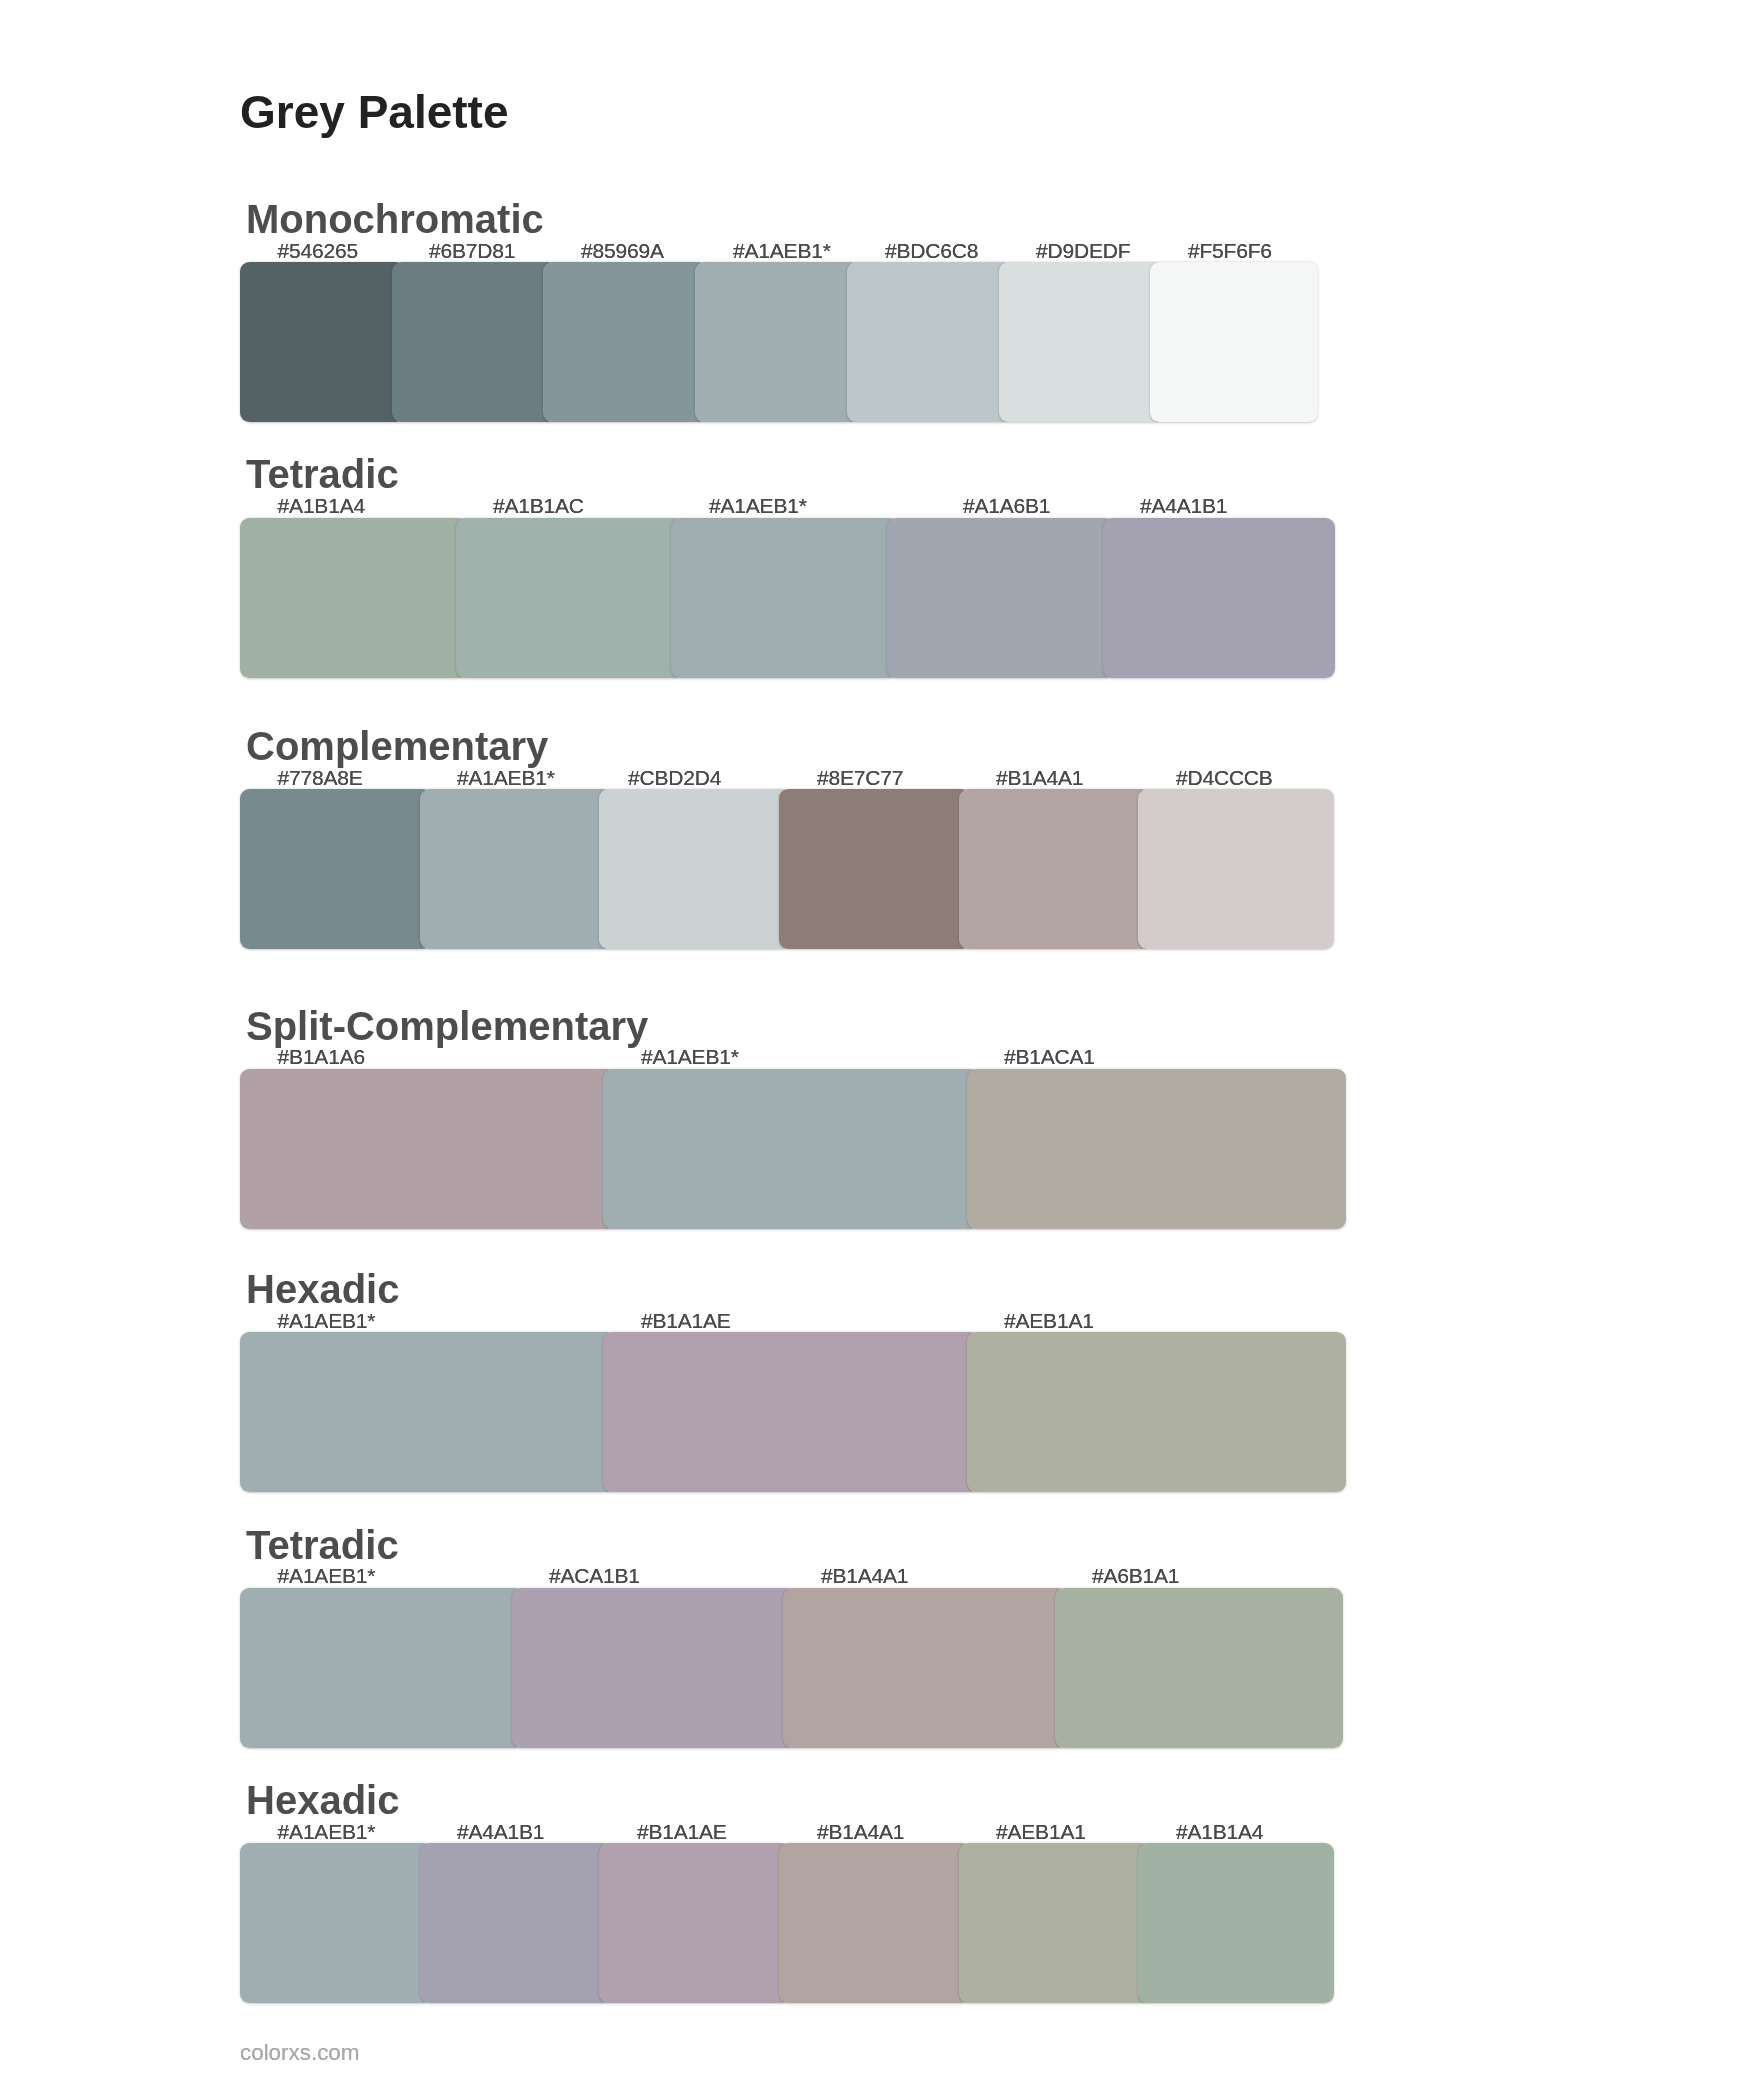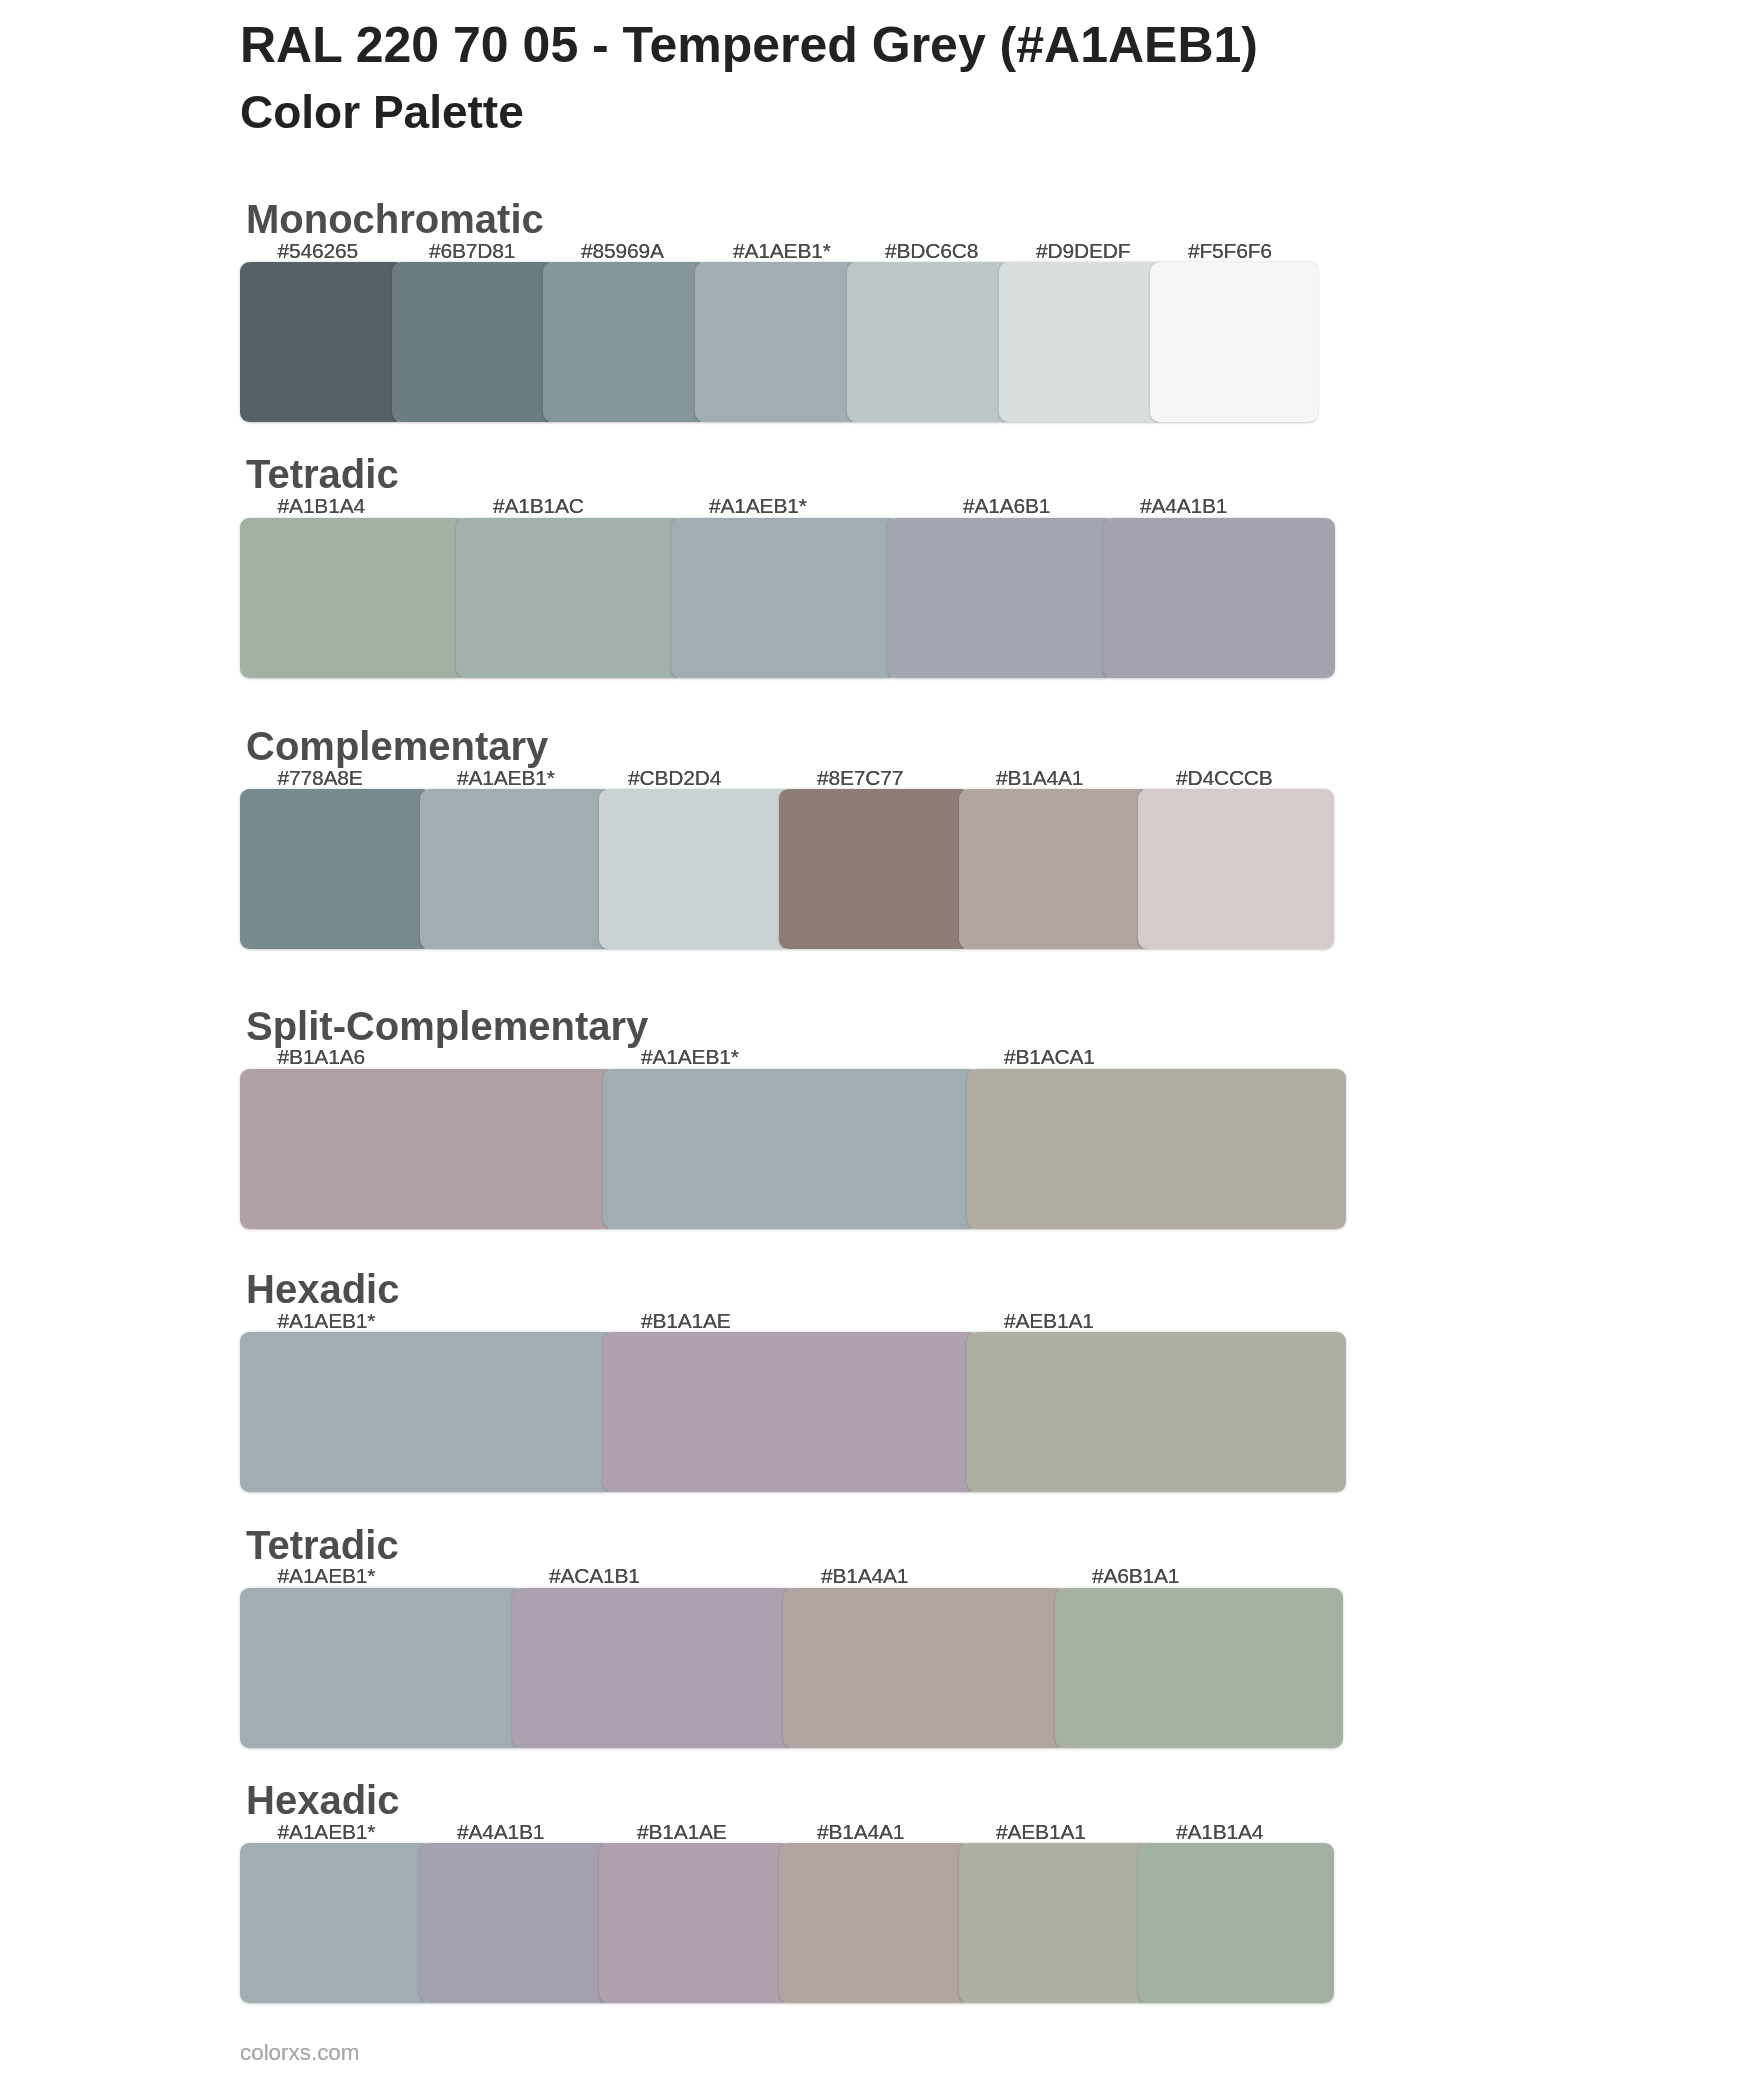--- a/index.html
+++ b/index.html
@@ -52,22 +52,21 @@
     position:absolute; left:240px; top:2042px;
     font-size:22.4px; color:#aaaaaa; white-space:nowrap; line-height:1;
     text-shadow:0 0 0.4px #aaaaaa;
   }
 </style>
 </head>
 <body>
 
 <div class="page">
 
-  <h1 class="page-title">RAL 220 70 05 - Tempered Grey (#A1AEB1)</h1>
-  <h2 class="page-subtitle">Color Palette</h2>
+  <h2 class="page-subtitle">Grey Palette</h2>
 
   <section class="scheme">
     <h2 class="scheme-title" style="top:191px">Monochromatic</h2>
     <div class="hex-labels" style="top:240px">
       <span class="hex-label" style="left:1.6px">#546265</span>
       <span class="hex-label" style="left:153px">#6B7D81</span>
       <span class="hex-label" style="left:305px">#85969A</span>
       <span class="hex-label" style="left:457px">#A1AEB1*</span>
       <span class="hex-label" style="left:609px">#BDC6C8</span>
       <span class="hex-label" style="left:760px">#D9DEDF</span>

